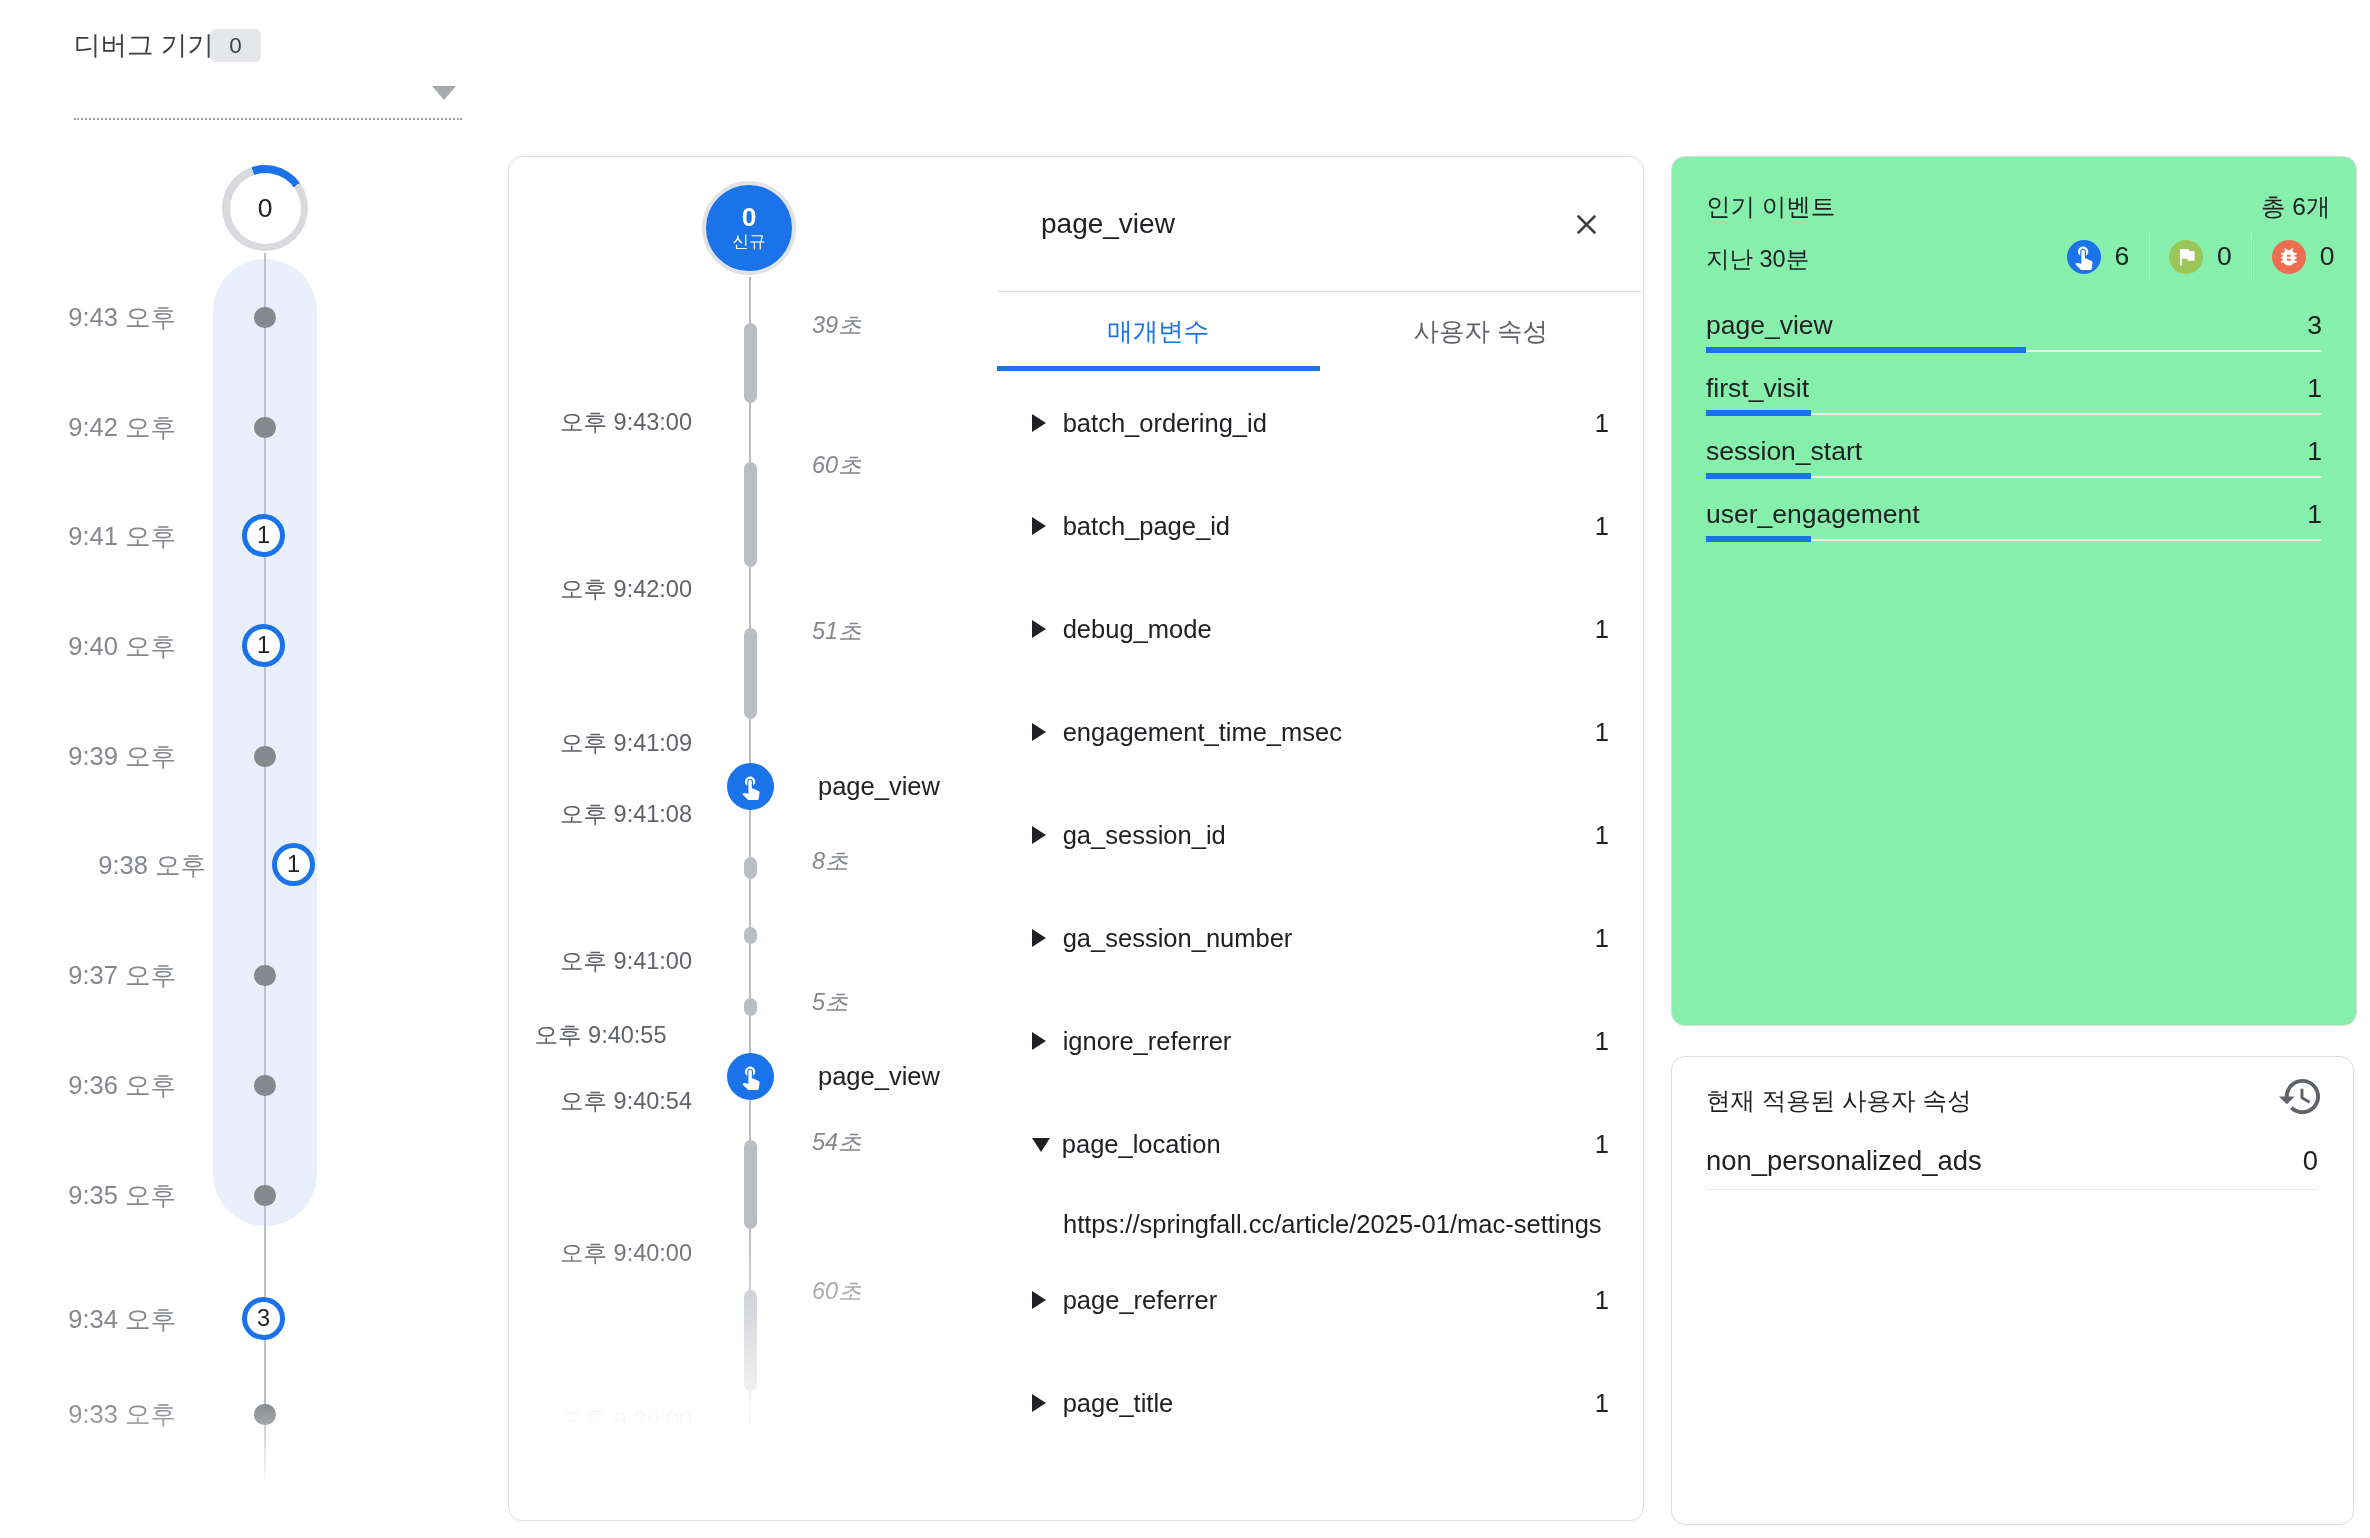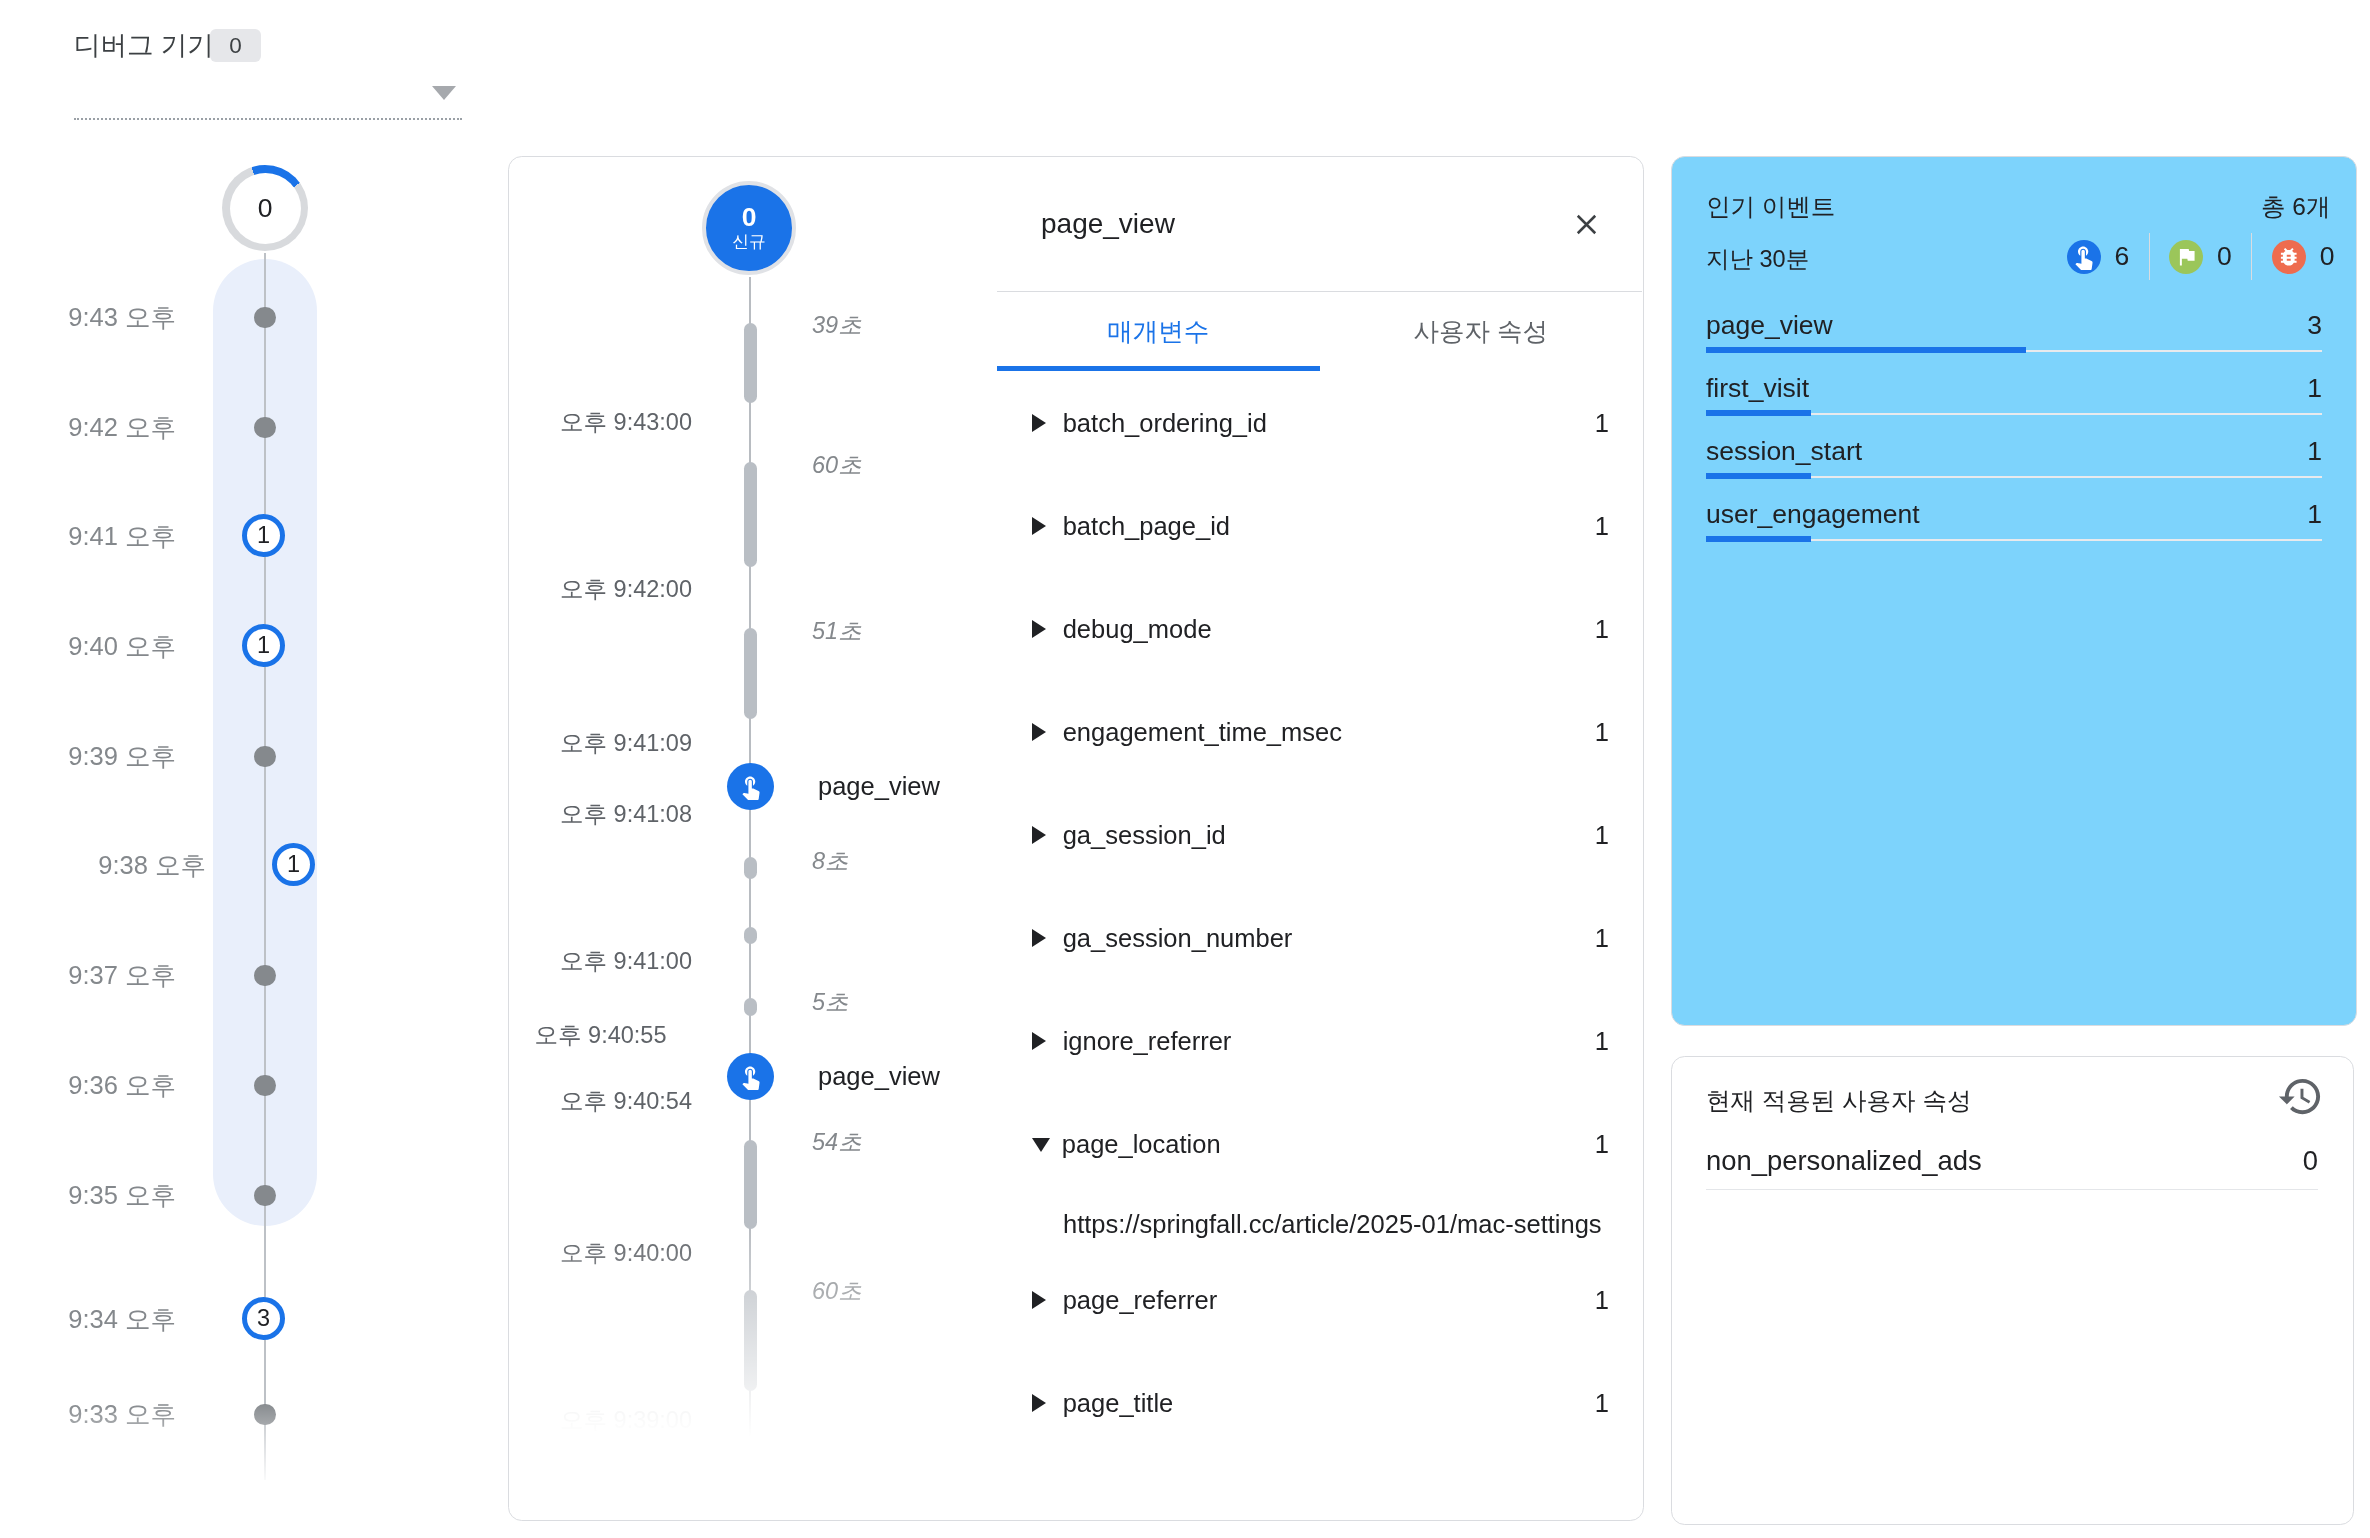--- a/index.html
+++ b/index.html
@@ -65,21 +65,21 @@
   .param-row.expanded .prow-main{display:flex;align-items:flex-start;}
   .tri-right{width:0;height:0;border-left:14.7px solid #202124;border-top:9.8px solid transparent;
     border-bottom:9.8px solid transparent;margin:5.9px 16.7px 0 0;flex:none;}
   .tri-down{width:0;height:0;border-top:14.7px solid #202124;border-left:9.8px solid transparent;
     border-right:9.8px solid transparent;margin:8.8px 11.8px 0 0;flex:none;}
   .pname{flex:1;font-size:25.5px;line-height:31px;color:#202124;}
   .pcount{font-size:25.5px;line-height:31px;color:#202124;}
   .param-detail{margin-top:49px;padding-left:31px;font-size:25.5px;line-height:31px;color:#202124;
     white-space:nowrap;overflow:hidden;}
   
-  .top-card{position:absolute;left:1671px;top:156px;width:684px;height:868px;background:#7dd3fc;
+  .top-card{position:absolute;left:1671px;top:156px;width:684px;height:868px;background:#86efac;
     border:1px solid #dadce0;border-radius:13.7px;}
   .tc-title{position:absolute;left:34px;top:33px;font-size:24.5px;font-weight:500;color:#202124;}
   .tc-total{position:absolute;right:25.5px;top:33px;font-size:24.5px;font-weight:500;color:#202124;margin-left:9px;}
   .tc-window{position:absolute;left:34px;top:86px;font-size:23.5px;color:#202124;}
   .tc-counters{position:absolute;right:21.6px;top:74px;height:51px;display:flex;align-items:center;cursor:pointer;}
   .counter{display:flex;align-items:center;}
   .counter .cicon{width:34px;height:34px;border-radius:50%;display:flex;align-items:center;justify-content:center;}
   .counter .cnum{font-size:26.5px;color:#202124;margin-left:13.7px;}
   .cdivider{width:1px;height:47px;background:#dadce0;margin:0 19.6px;}
   .tc-rows{position:absolute;left:34px;right:34px;top:147px;}

